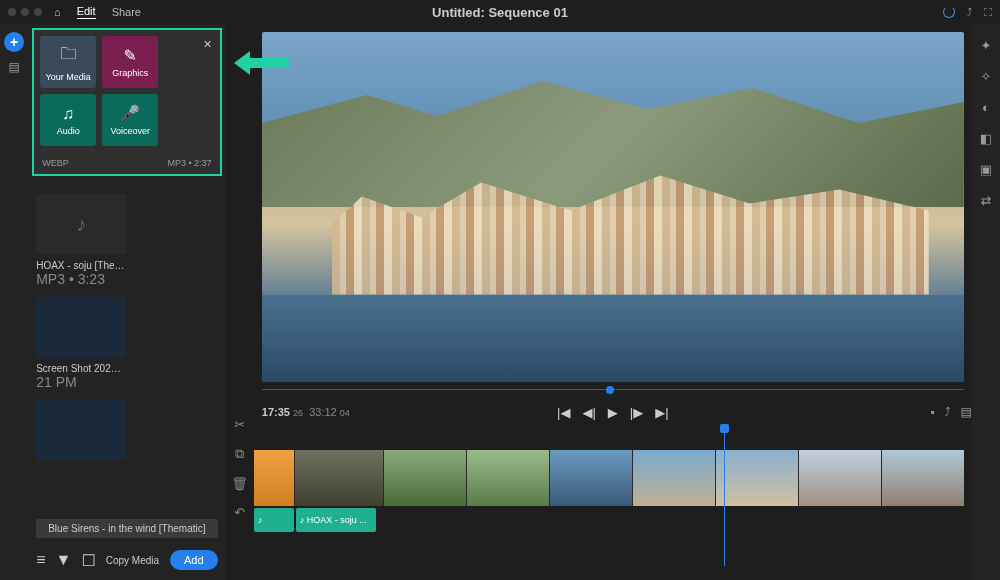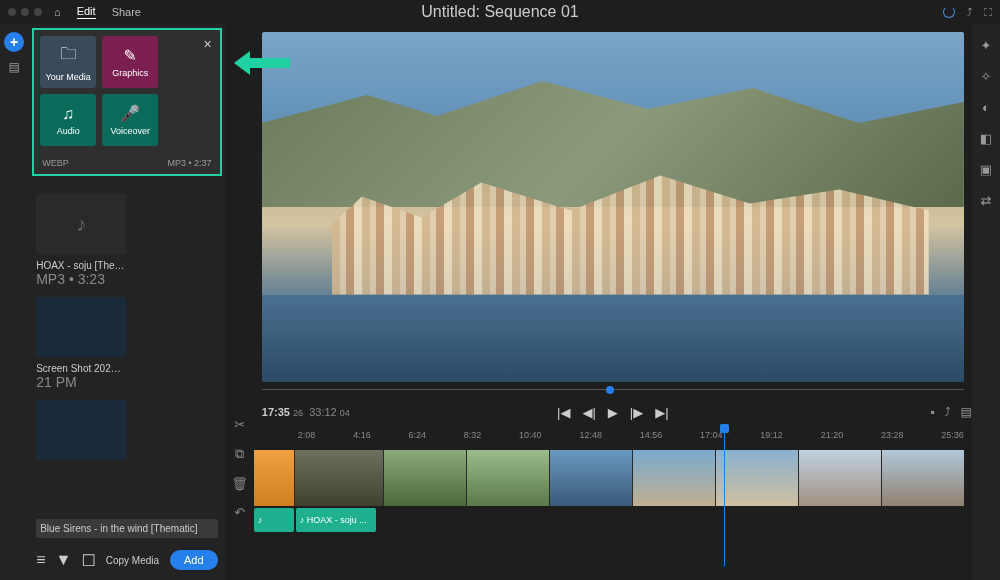--- a/index.html
+++ b/index.html
@@ -5,21 +5,21 @@
 * { margin: 0; padding: 0; box-sizing: border-box; font-family: -apple-system, BlinkMacSystemFont, "Segoe UI", sans-serif; }
 body { background: #1e1e1e; color: #ccc; width: 1000px; height: 580px; overflow: hidden; position: relative; }
 
 
 .topbar { height: 24px; background: #1e1e1e; display: flex; align-items: center; padding: 0 8px; font-size: 11px; position: relative; }
 .traffic-lights { display: flex; gap: 5px; margin-right: 12px; }
 .traffic-light { width: 8px; height: 8px; border-radius: 50%; background: #444; }
 .topbar .nav { display: flex; gap: 16px; align-items: center; }
 .topbar .nav-item { color: #bbb; cursor: pointer; }
 .topbar .nav-item.active { color: #fff; border-bottom: 1px solid #fff; padding-bottom: 1px; }
-.topbar .title { position: absolute; left: 50%; transform: translateX(-50%); color: #ccc; font-size: 16px; }
+.topbar .title { position: absolute; left: 50%; transform: translateX(-50%); color: #ccc; font-size: 13px; font-weight: bold; }
 .topbar .right { margin-left: auto; display: flex; gap: 12px; align-items: center; }
 .spinner { width: 12px; height: 12px; border: 1.5px solid #4a90e2; border-top-color: transparent; border-radius: 50%; }
 
 
 .main { display: flex; height: calc(580px - 24px); }
 .left-rail { width: 30px; background: #232323; display: flex; flex-direction: column; align-items: center; padding-top: 8px; gap: 6px; }
 .plus-btn { width: 20px; height: 20px; background: #2680eb; border-radius: 50%; display: flex; align-items: center; justify-content: center; color: #fff; font-size: 14px; font-weight: bold; cursor: pointer; }
 .rail-icon { width: 18px; height: 18px; color: #999; cursor: pointer; display:flex; align-items:center; justify-content:center; font-size: 12px;}
 
 .sidebar { width: 210px; background: #232323; display: flex; flex-direction: column; position: relative; }
@@ -40,21 +40,21 @@
 
 .media-grid { padding: 170px 8px 8px 8px; display: flex; flex-wrap: wrap; gap: 10px; overflow: hidden; }
 .media-item { width: 90px; }
 .media-thumb { width: 90px; height: 60px; background: #000; border-radius: 2px; display: flex; align-items: center; justify-content: center; color: #666; font-size: 20px; }
 .media-thumb.audio { background: #2a2a2a; }
 .media-thumb.screen { background: #1a2a3a; }
 .media-name { font-size: 10px; color: #ccc; margin-top: 6px; white-space: nowrap; overflow: hidden; text-overflow: ellipsis; }
 .media-meta { font-size: 14px; color: #888; }
 
 .sidebar-bottom { margin-top: auto; padding: 6px 8px; }
-.now-playing { background: #3a3a3a; padding: 4px 4px; font-size: 10px; border-radius: 2px; margin-bottom: 8px;}
+.now-playing { background: #3a3a3a; padding: 4px 12px; font-size: 10px; border-radius: 2px; margin-bottom: 8px;}
 .bottom-row { display: flex; align-items: center; gap: 10px; padding: 4px 0; }
 .bottom-row .spacer { flex: 1; font-size: 10px; color: #ccc; }
 .add-btn { background: #2680eb; color: #fff; border: none; border-radius: 12px; padding: 4px 14px; font-size: 11px; cursor: pointer; }
 
 .left-tools { width: 30px; background: #1e1e1e; display: flex; flex-direction: column; align-items: center; justify-content: flex-end; gap: 14px; padding-bottom: 60px; }
 .tool-icon { color: #888; font-size: 13px; cursor: pointer; }
 
 .center { flex: 1; background: #1e1e1e; display: flex; flex-direction: column; position: relative; }
 .preview { margin: 8px 8px 0 8px; height: 350px; background: linear-gradient(180deg, #7ba5c9 0%, #5a8ab0 35%, #c9b896 45%, #d4c4a0 55%, #4a7090 80%, #3a5a75 100%); border-radius: 2px; position: relative; overflow: hidden; }
 .preview-scene { position:absolute; inset:0; }
@@ -214,34 +214,20 @@
         <span class="transport-btn">|▶</span>
         <span class="transport-btn">▶|</span>
       </div>
       <div class="controls-right">
         <span class="ctrl-icon">▪</span>
         <span class="ctrl-icon">⤴</span>
         <span class="ctrl-icon">▤</span>
       </div>
     </div>
     <div class="ruler">
-      <div class="ticks">
-        <span>2:08</span>
-        <span>4:16</span>
-        <span>6:24</span>
-        <span>8:32</span>
-        <span>10:40</span>
-        <span>12:48</span>
-        <span>14:56</span>
-        <span>17:04</span>
-        <span>19:12</span>
-        <span>21:20</span>
-        <span>23:28</span>
-        <span>25:36</span>
-      </div>
       <div class="playhead"></div>
     </div>
     <div class="timeline">
       <div class="video-track">
         <div class="clip c1"></div>
         <div class="clip c2"></div>
         <div class="clip c3"></div>
         <div class="clip c4"></div>
         <div class="clip c5"></div>
         <div class="clip c6"></div>

